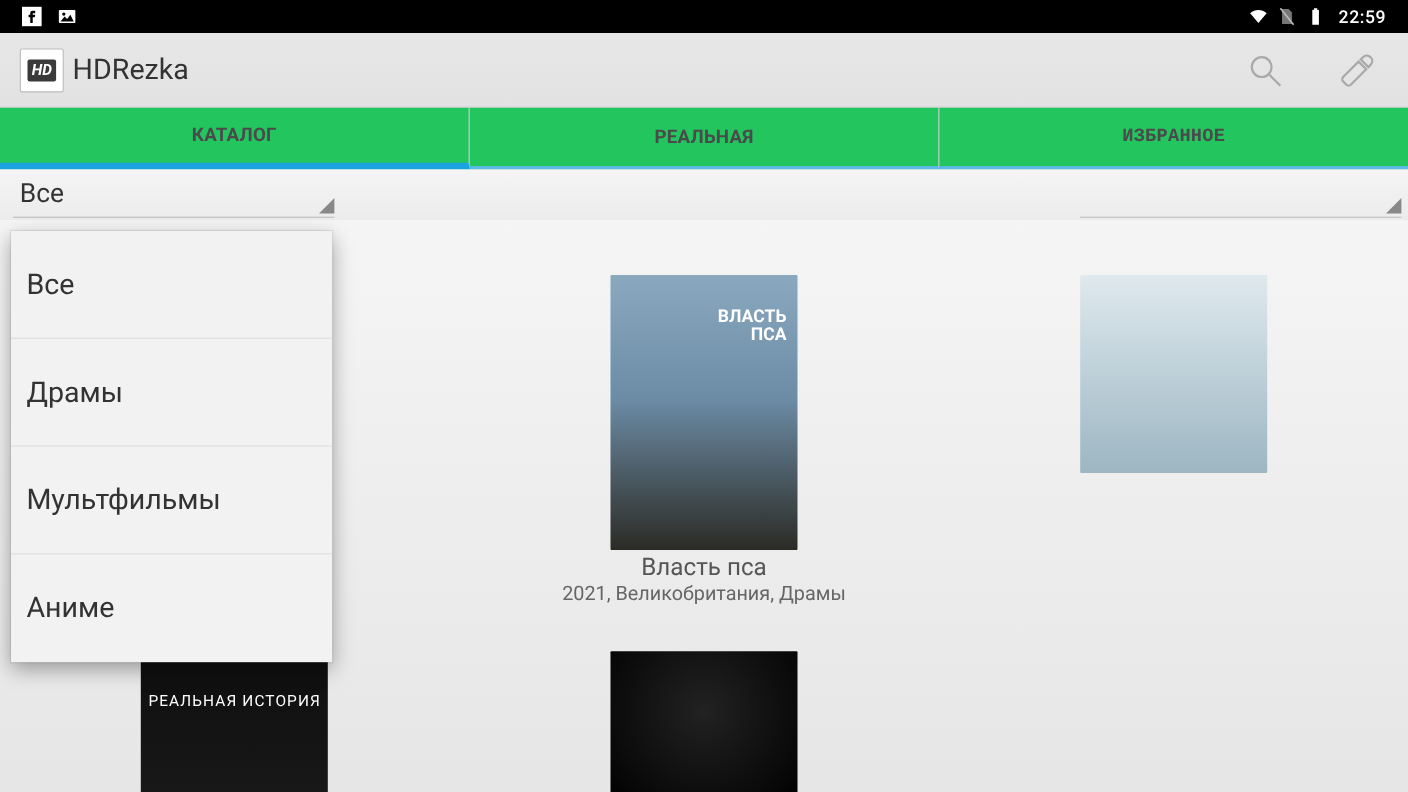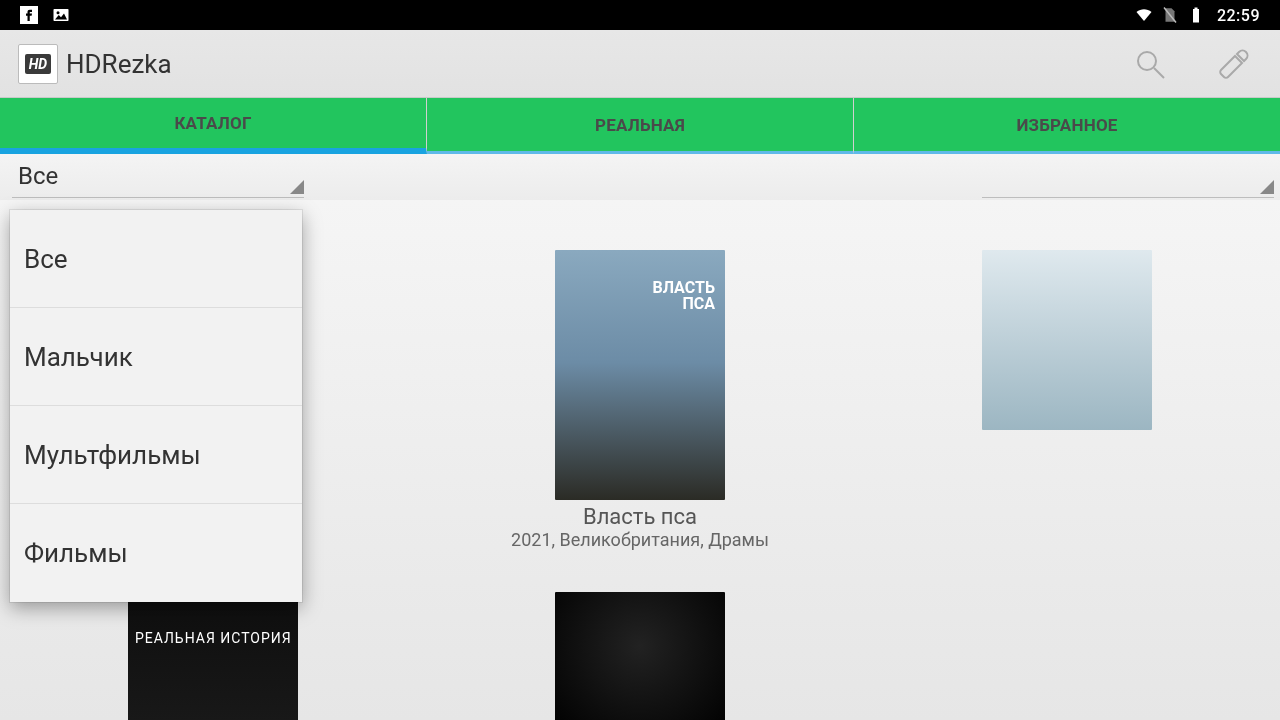--- a/index.html
+++ b/index.html
@@ -15,21 +15,21 @@
   .action-bar { height: 68px; background: linear-gradient(#e7e7e7,#e2e2e2); display: flex; align-items: center; padding: 0 18px; border-bottom: 1px solid #c9c9c9; }
   .app-icon { width: 40px; height: 40px; background: #fff; border: 1px solid #bbb; display: flex; align-items: center; justify-content: center; border-radius: 2px; }
   .app-icon-inner { background: #3a3a3a; color: #fff; font-size: 14px; font-weight: 700; padding: 2px 4px; border-radius: 2px; font-style: italic; }
   .app-title { font-size: 26px; color: #333; margin-left: 8px; }
   .action-icons { margin-left: auto; display: flex; gap: 48px; align-items: center; padding-right: 10px; }
   .action-icon { width: 36px; height: 36px; fill: none; stroke: #a9a9a9; stroke-width: 2; cursor: pointer; }
   
   .tabs { height: 56px; display: flex; background: #22c55e; }
   .tab { flex: 1; display: flex; align-items: center; justify-content: center; font-size: 17px; font-weight: 700; color: #4a4a4a; letter-spacing: 0.2px; border-bottom: 3px solid #5fb9e8; border-right: 1px solid #d0d0d0; cursor: pointer; }
   .tab.active { border-bottom: 6px solid #19a3e0; }
-  .tab:last-child { border-right: none; }
+  .tab:last-child { border-right: none; font-family: Liberation Mono, monospace; }
   
   .filters { position: relative; height: 46px; background: linear-gradient(#f4f4f4,#ececec); }
   .spinner { position: absolute; top: 2px; height: 40px; display: flex; align-items: center; font-size: 24px; color: #333; padding-left: 18px; cursor: pointer; }
   .spinner.left { left: 0; width: 310px; }
   .spinner.right { right: 0; width: 310px; padding-left: 12px; }
   .spinner::after { content: ""; position: absolute; right: 6px; bottom: 2px; width: 0; height: 0; border-left: 14px solid transparent; border-bottom: 14px solid #888; }
   .spinner-underline { position: absolute; left: 12px; right: 6px; bottom: -2px; height: 1px; background: #bdbdbd; }
   
   .content { position: relative; height: calc(720px - 30px - 68px - 56px - 46px); background: linear-gradient(#f5f5f5,#e6e6e6); }
   .grid { display: grid; grid-template-columns: repeat(3, 1fr); justify-items: center; padding-top: 20px; row-gap: 12px; }
@@ -154,21 +154,21 @@
       <div class="poster p4"></div>
     </div>
   </div>
 </div>
 
 <div class="dropdown">
   <div class="dropdown-item">
       <span>Все</span>
     </div>
   <div class="dropdown-item">
-      <span>Мальчик</span>
+      <span>Драмы</span>
     </div>
   <div class="dropdown-item">
       <span>Мультфильмы</span>
     </div>
   <div class="dropdown-item">
-      <span>Фильмы</span>
+      <span>Аниме</span>
     </div>
 </div>
 
 </body></html>

